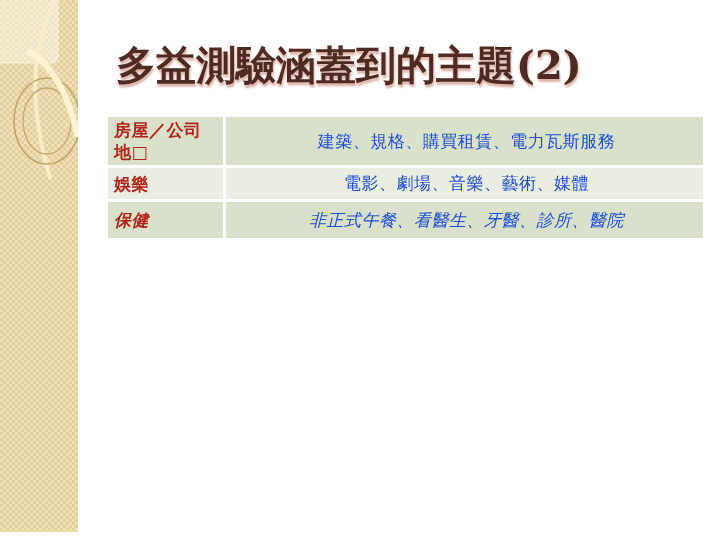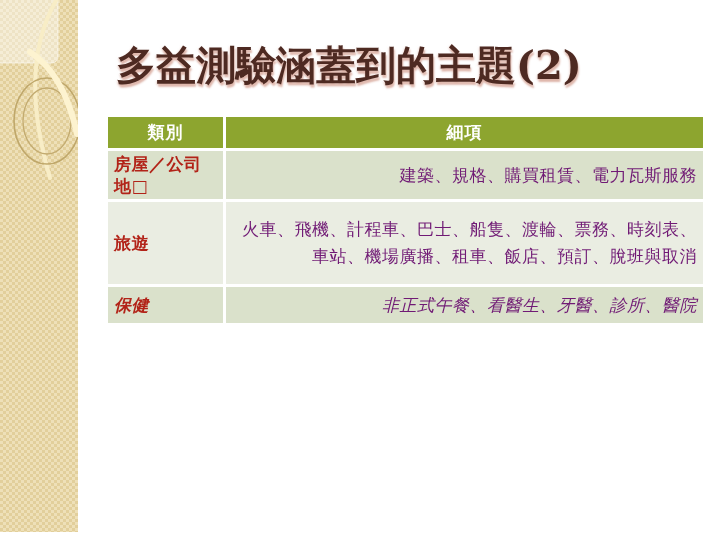--- a/index.html
+++ b/index.html
@@ -43,21 +43,21 @@
     letter-spacing:1px;
   }
   .col-cat{width:115px;}
   .col-det{width:477px;}
   .topics td{font-size:17px;letter-spacing:0.5px;vertical-align:middle;}
   .cat{
     color:#b22318;font-weight:700;text-align:left;
     padding:2px 8px 2px 6px;line-height:22px;
   }
   .det{
-    color:#701a75;text-align:right;
+    color:#1d4ed8;text-align:center;
     padding:2px 6px 2px 10px;line-height:27px;
   }
   .row-odd td{background:#dae1cb;}
   .row-even td{background:#eaede2;}
   .h-r1{height:42px;}
   .h-r2{height:82px;}
   .h-r3{height:31px;}
   .h-r4{height:31px;}
   .h-r5{height:36px;font-style:italic;}
 </style>
@@ -81,31 +81,27 @@
   </div>
 
   <div class="title">多益測驗涵蓋到的主題(2)</div>
 
   <table class="topics">
     <colgroup>
         <col class="col-cat">
         <col class="col-det">
       </colgroup>
     <tbody>
-        <tr>
-      <th>類別</th>
-      <th>細項</th>
-    </tr>
     <tr class="row-odd h-r1">
       <td class="cat">房屋／公司地□</td>
       <td class="det">建築、規格、購買租賃、電力瓦斯服務</td>
     </tr>
-    <tr class="row-even h-r2">
-      <td class="cat">旅遊</td>
-      <td class="det">火車、飛機、計程車、巴士、船隻、渡輪、票務、時刻表、車站、機場廣播、租車、飯店、預訂、脫班與取消</td>
+    <tr class="row-even h-r4">
+      <td class="cat">娛樂</td>
+      <td class="det">電影、劇場、音樂、藝術、媒體</td>
     </tr>
     <tr class="row-odd h-r5">
       <td class="cat">保健</td>
       <td class="det">非正式午餐、看醫生、牙醫、診所、醫院</td>
     </tr>
   </tbody>
     </table>
 
 </div>
 

